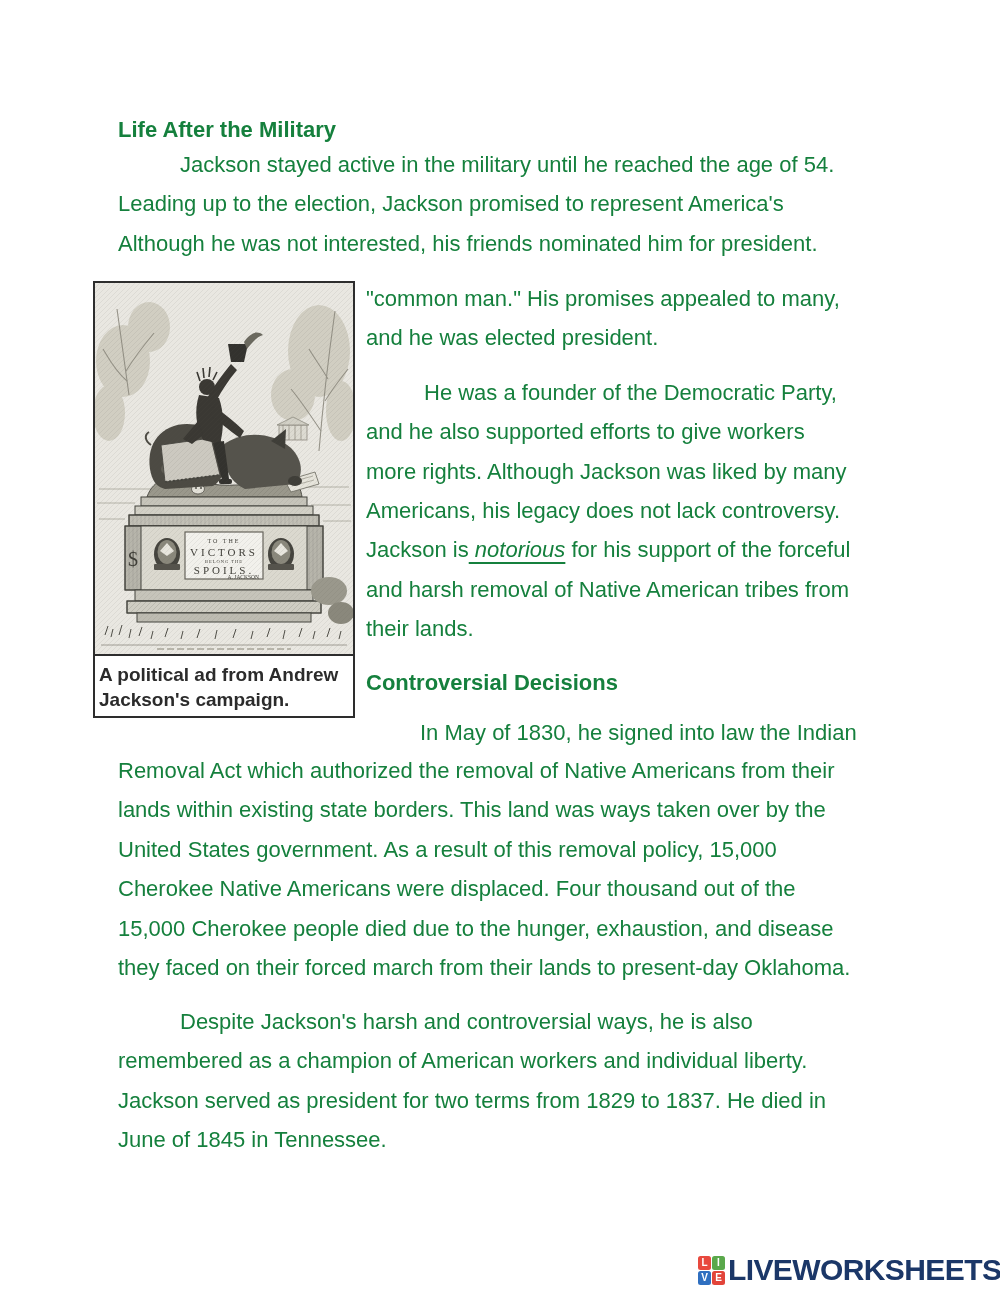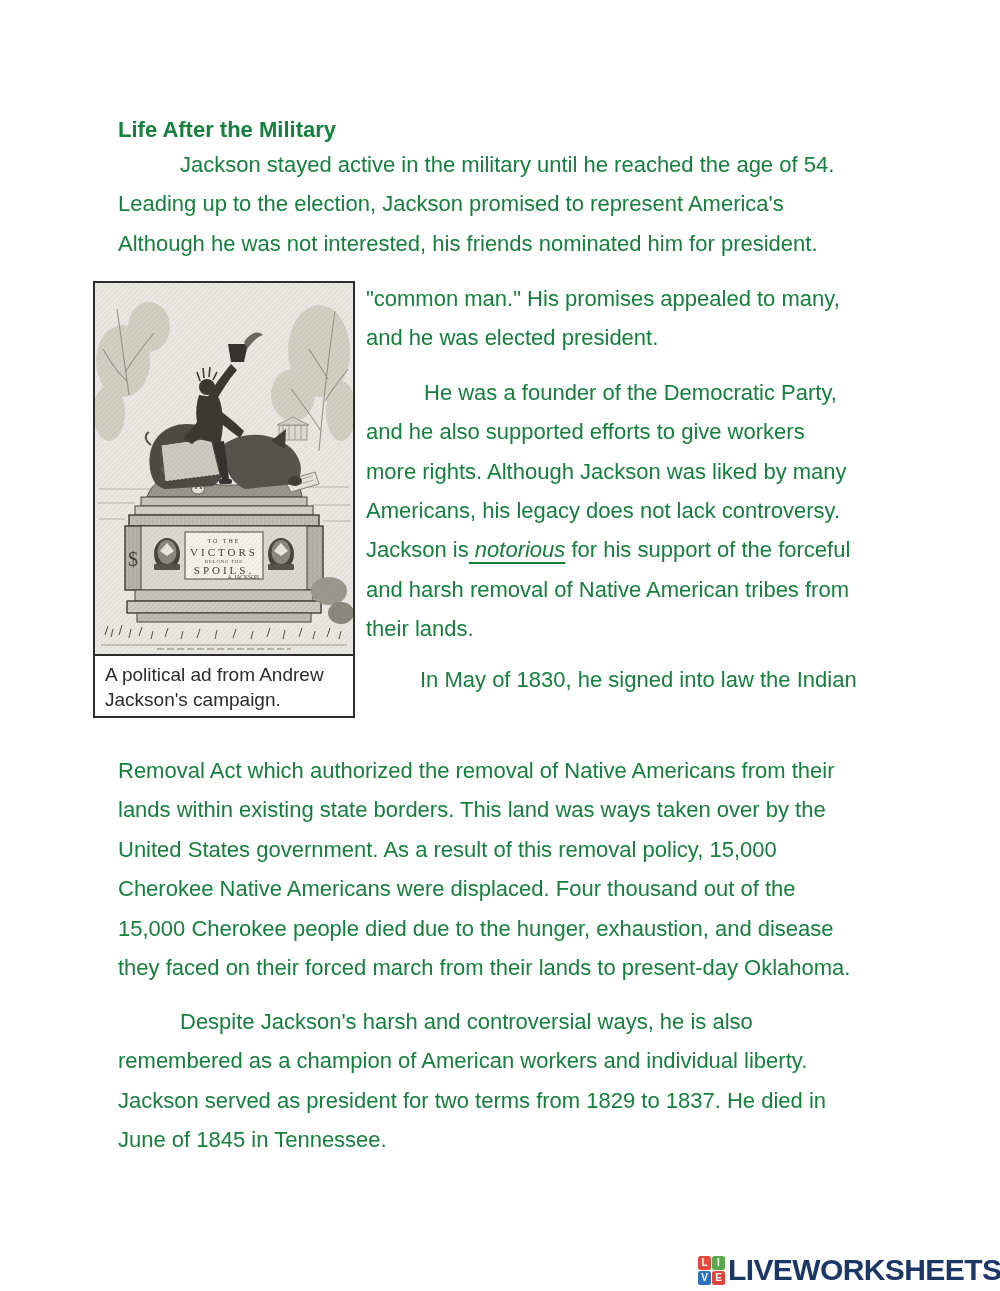--- a/index.html
+++ b/index.html
@@ -19,21 +19,21 @@
 
   #doc-title   { position:absolute; left:118px; top:110px; }
   #para1       { position:absolute; left:118px; top:145px; }
   #col-block   { position:absolute; left:366px; top:279px; }
   #para3-block { position:absolute; left:118px; top:751px; }
   #para4-block { position:absolute; left:118px; top:1002px; }
 
   #figure-box { position:absolute; left:93px; top:281px; width:262px; height:437px;
                 border:2px solid #2d2d2d; background:#ffffff; }
   #figure-box svg { display:block; }
-  .fig-caption { border-top:2px solid #2d2d2d; height:54px; padding:6px 10px 0 10px; }
+  .fig-caption { border-top:2px solid #2d2d2d; height:54px; padding:6px 10px 0 4px;font-weight:bold; }
   .cap-line { font-size:19px; line-height:25px; color:#2b2b2b; white-space:nowrap; }
 
   #logo { position:absolute; left:698px; top:1254px; display:flex; align-items:center; gap:3px; cursor:pointer; }
   .logo-grid { display:grid; grid-template-columns:13px 13px; grid-auto-rows:14px; gap:1px; }
   .tile { border-radius:2.5px; color:#ffffff; font-size:10px; font-weight:bold;
           display:flex; align-items:center; justify-content:center; line-height:1; }
   .brand { font-size:30px; font-weight:800; letter-spacing:-0.6px; line-height:32px; }
 
   .plaque-text { font-family:"Liberation Serif","DejaVu Serif",serif; fill:#3f3e38; }
 </style>
@@ -180,20 +180,21 @@
   <div id="col-block">
     <div class="line">"common man." His promises appealed to many,</div>
     <div class="line">and he was elected president.</div>
     <div class="line ind58 mt15">He was a founder of the Democratic Party,</div>
     <div class="line">and he also supported efforts to give workers</div>
     <div class="line">more rights. Although Jackson was liked by many</div>
     <div class="line">Americans, his legacy does not lack controversy.</div>
     <div class="line"><span>Jackson is</span><span class="u"> notorious</span><span> for his support of the forceful</span></div>
     <div class="line">and harsh removal of Native American tribes from</div>
     <div class="line">their lands.</div>
+    <div class="line bold mt14">Controversial Decisions</div>
     <div class="line ind54 mt11">In May of 1830, he signed into law the Indian</div>
   </div>
 
   <div id="para3-block">
     <div class="line">Removal Act which authorized the removal of Native Americans from their</div>
     <div class="line">lands within existing state borders. This land was ways taken over by the</div>
     <div class="line">United States government. As a result of this removal policy, 15,000</div>
     <div class="line">Cherokee Native Americans were displaced. Four thousand out of the</div>
     <div class="line">15,000 Cherokee people died due to the hunger, exhaustion, and disease</div>
     <div class="line">they faced on their forced march from their lands to present-day Oklahoma.</div>

